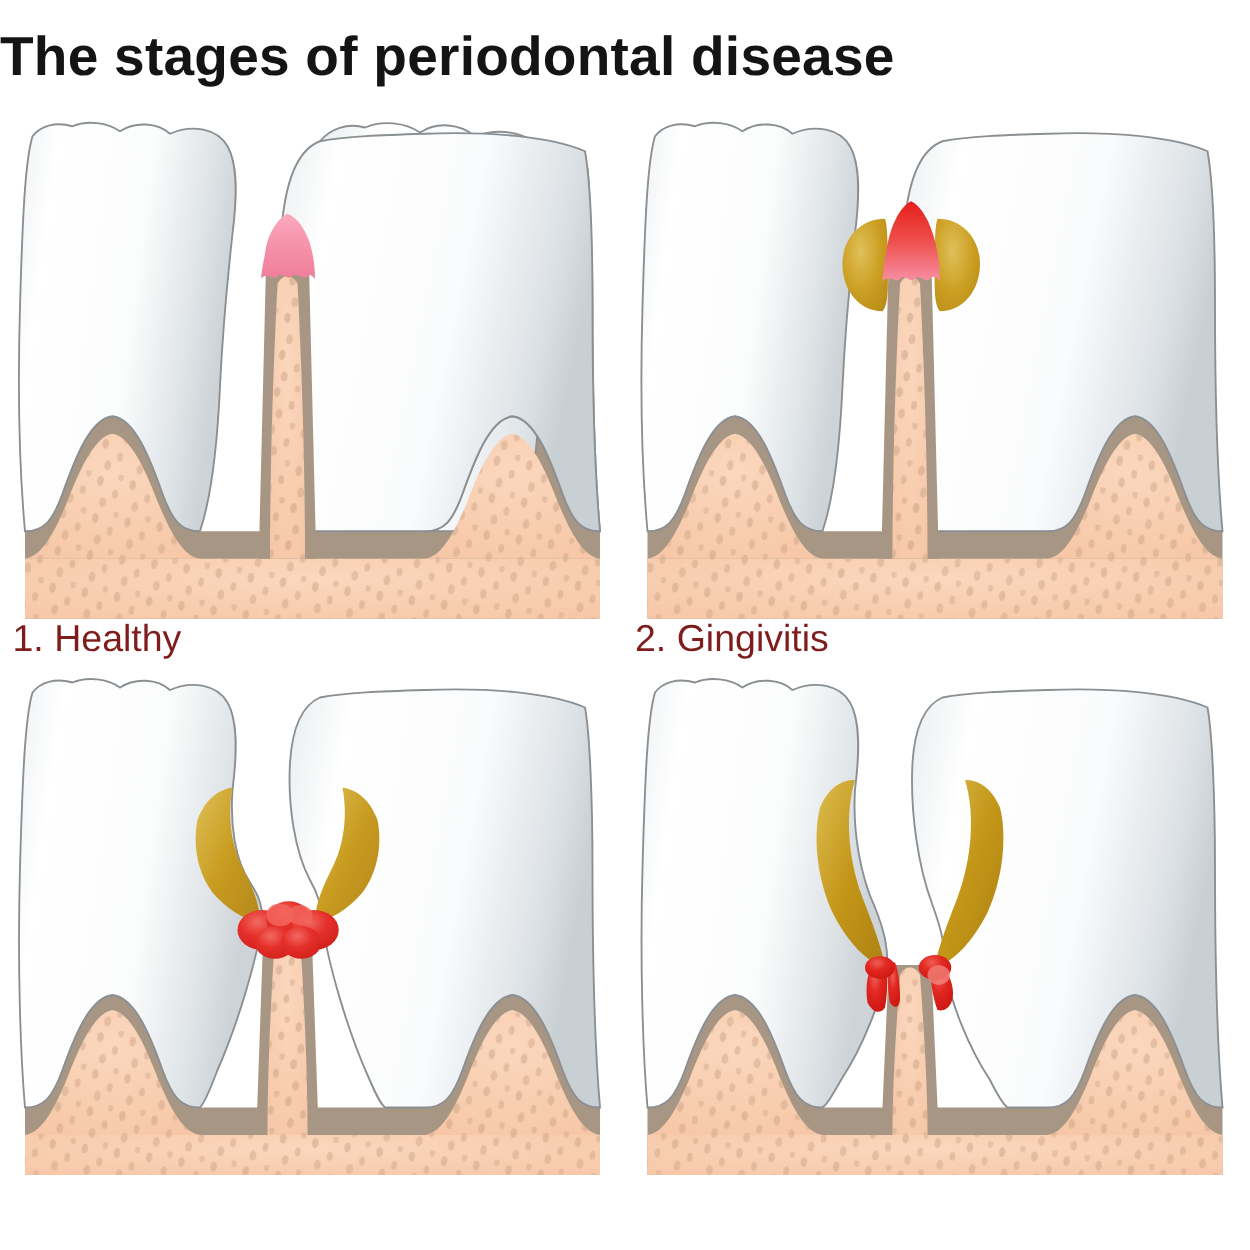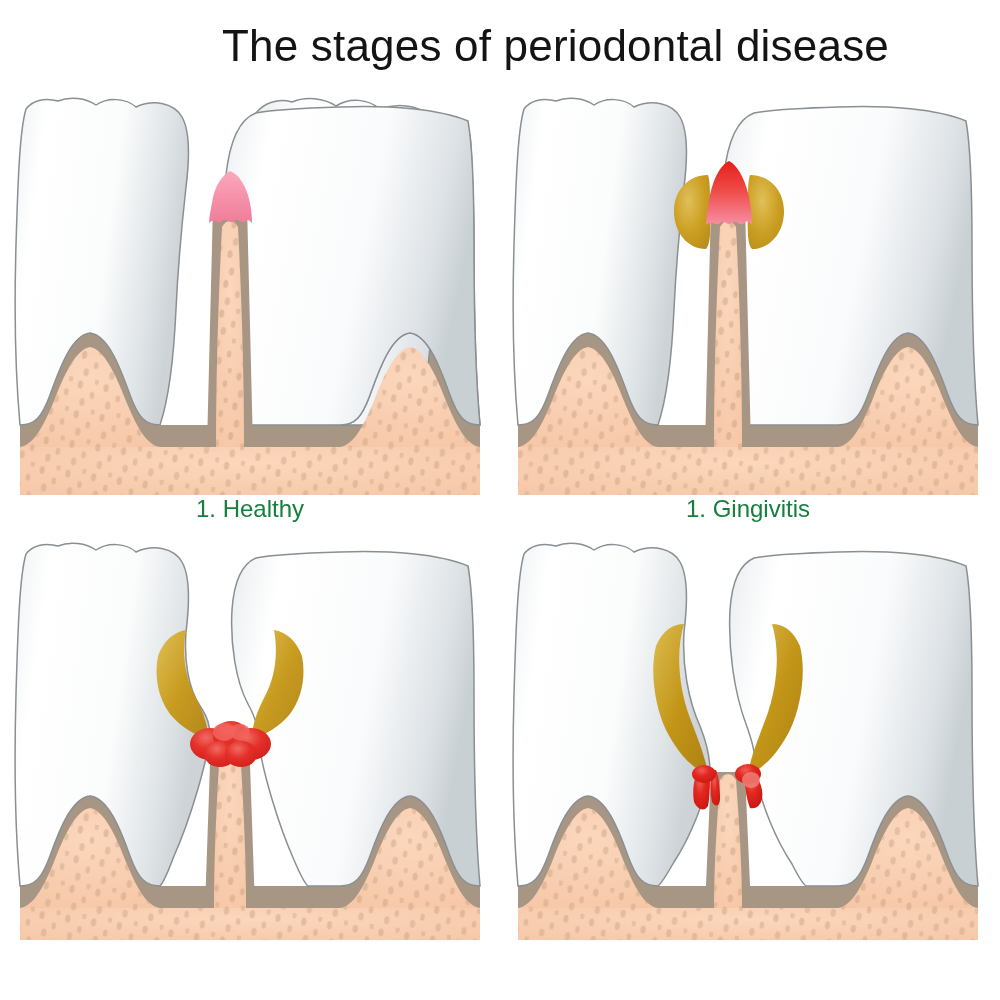--- a/index.html
+++ b/index.html
@@ -12,40 +12,40 @@
   }
   #infographic{
     width:1000px;height:1000px;
     position:relative;
     background:#ffffff;
     box-sizing:border-box;
   }
   #title{
     position:absolute;
     left:0;top:22px;width:889px;
-    text-align:right;
+    text-align:left;
     font-size:44px;
-    font-weight:400;
+    font-weight:700;
     letter-spacing:0.2px;
     color:#141414;
     line-height:1.1;
   }
   .panel{
     position:absolute;
     width:480px;
     height:430px;
   }
   .panel-art{display:block;width:480px;height:400px;}
   .caption{
     position:absolute;
     left:0;top:398px;
     width:480px;
-    text-align:center;
-    font-size:24px;
-    color:#15803d;
+    text-align:left;
+    font-size:30px;
+    color:#7f1d1d;
     font-weight:400;
   }
   #panel-1{left:10px;top:95px;}
   #panel-2{left:508px;top:95px;}
   #panel-3{left:10px;top:540px;}
   #panel-4{left:508px;top:540px;}
   #panel-1 .caption,#panel-2 .caption{top:400px;}
   #panel-3 .caption,#panel-4 .caption{top:400px;}
 </style>
 </head>
@@ -228,21 +228,21 @@
       <path d="M200,80 C180,80 166,96 166,116 C166,138 180,154 198,154
                C204,148 202,126 202,108 C202,96 202,86 200,80 Z" fill="url(#tg2)"></path>
       <path d="M242,80 C262,80 276,96 276,116 C276,138 262,154 244,154
                C238,148 240,126 240,108 C240,96 240,86 242,80 Z" fill="url(#tg2)"></path>
 
       <path d="M221,66 C212,70 204,86 201,106 C199,118 198,126 198,130
                C204,124 208,132 212,128 C216,124 220,132 224,128
                C228,124 232,132 236,128 C240,124 243,129 244,130
                C244,122 243,110 240,98 C236,82 229,70 221,66 Z" fill="url(#rd2)"></path>
     </svg>
-    <div class="caption">1. Gingivitis</div>
+    <div class="caption">2. Gingivitis</div>
   </div>
 
   <div class="panel" id="panel-3">
     <svg class="panel-art" viewBox="0 0 480 400">
       <defs>
         <linearGradient id="en3" x1="0" y1="0" x2="1" y2="0.25">
           <stop offset="0" stop-color="#eef1f3"></stop>
             <stop offset="0.18" stop-color="#ffffff"></stop>
           <stop offset="0.60" stop-color="#fbfcfc"></stop>
             <stop offset="0.86" stop-color="#dfe4e7"></stop>

